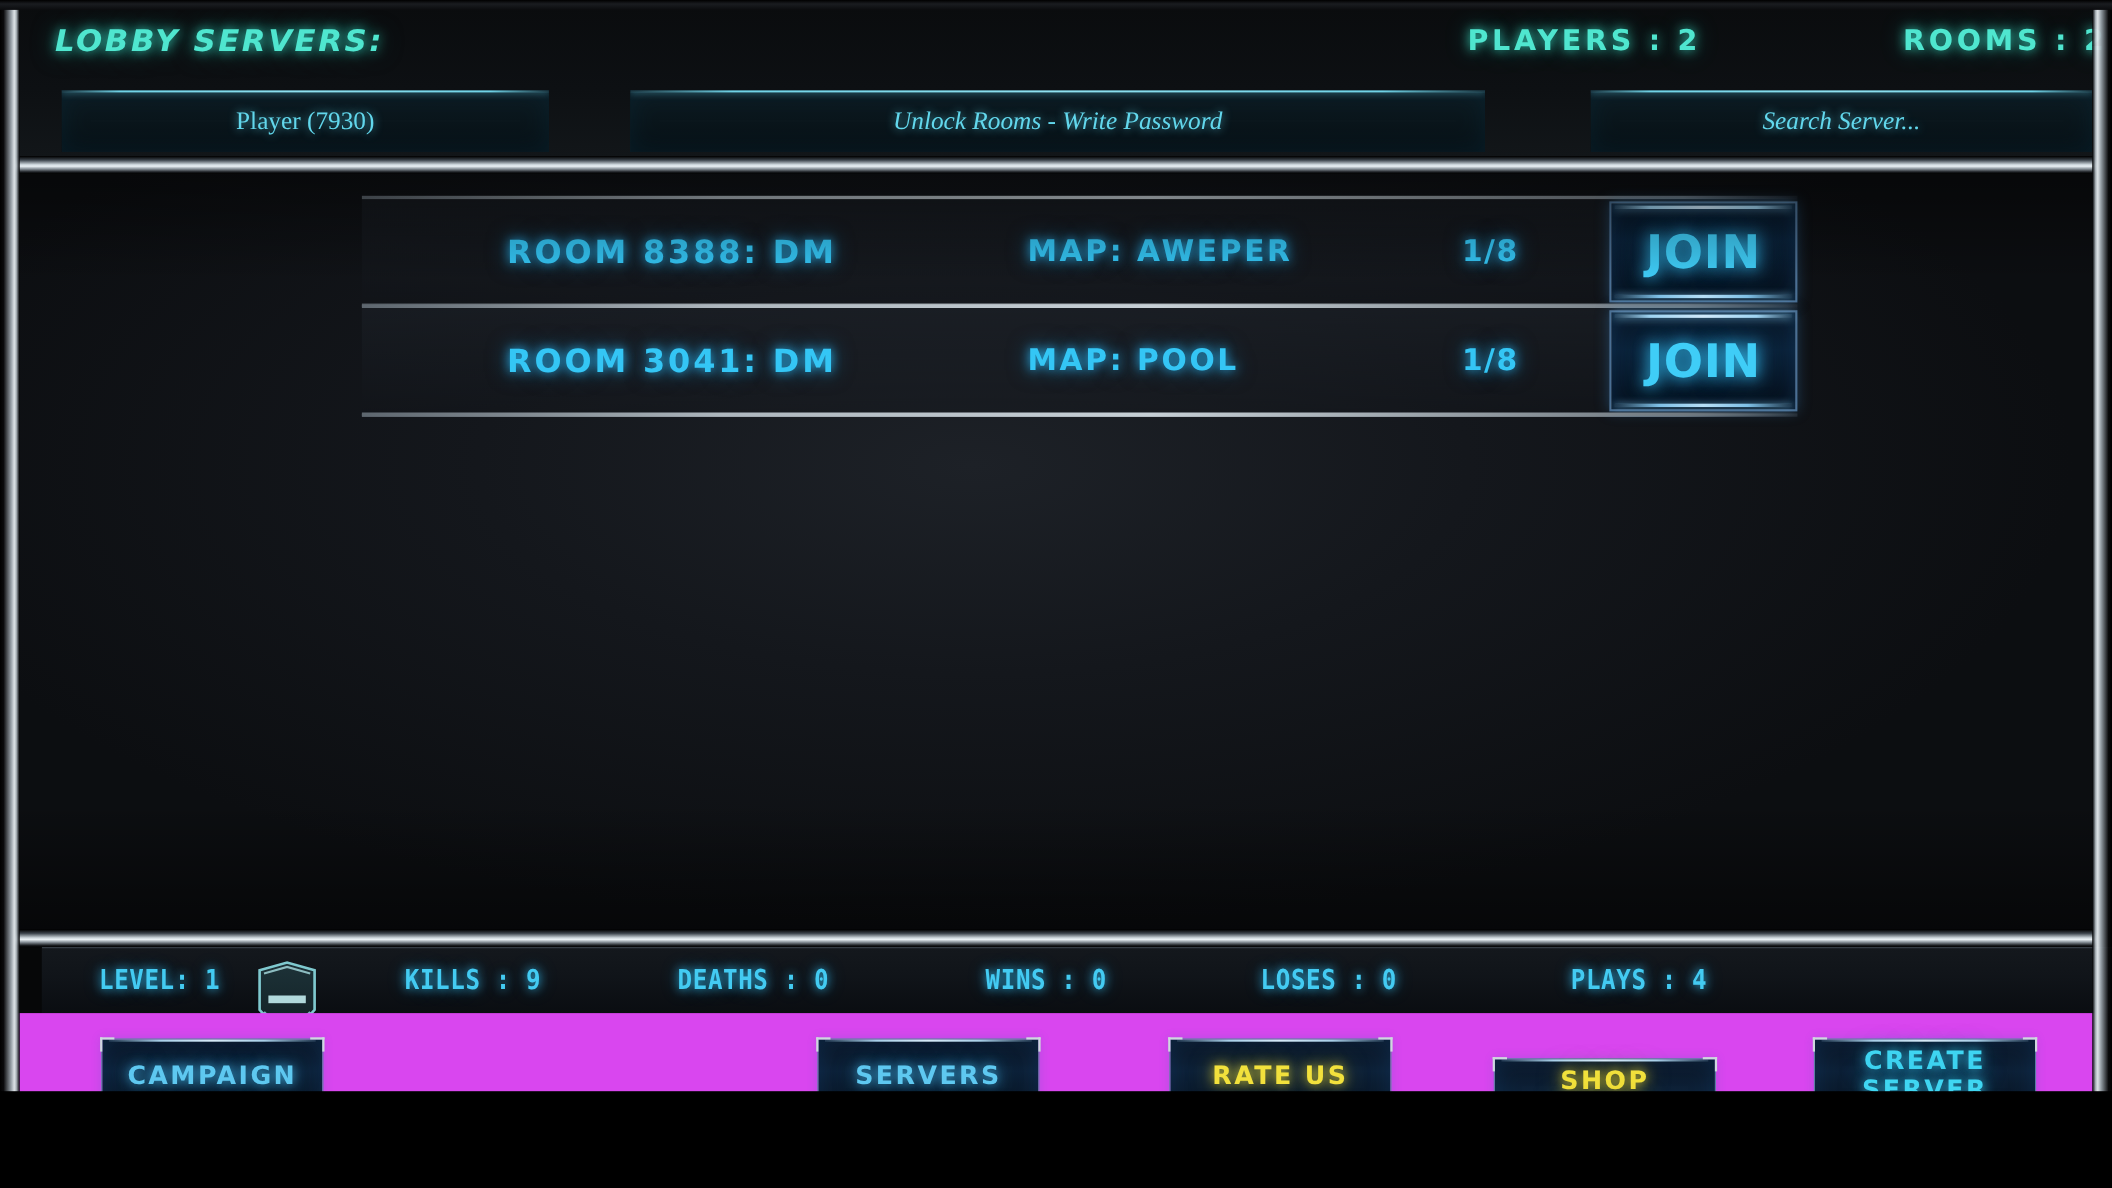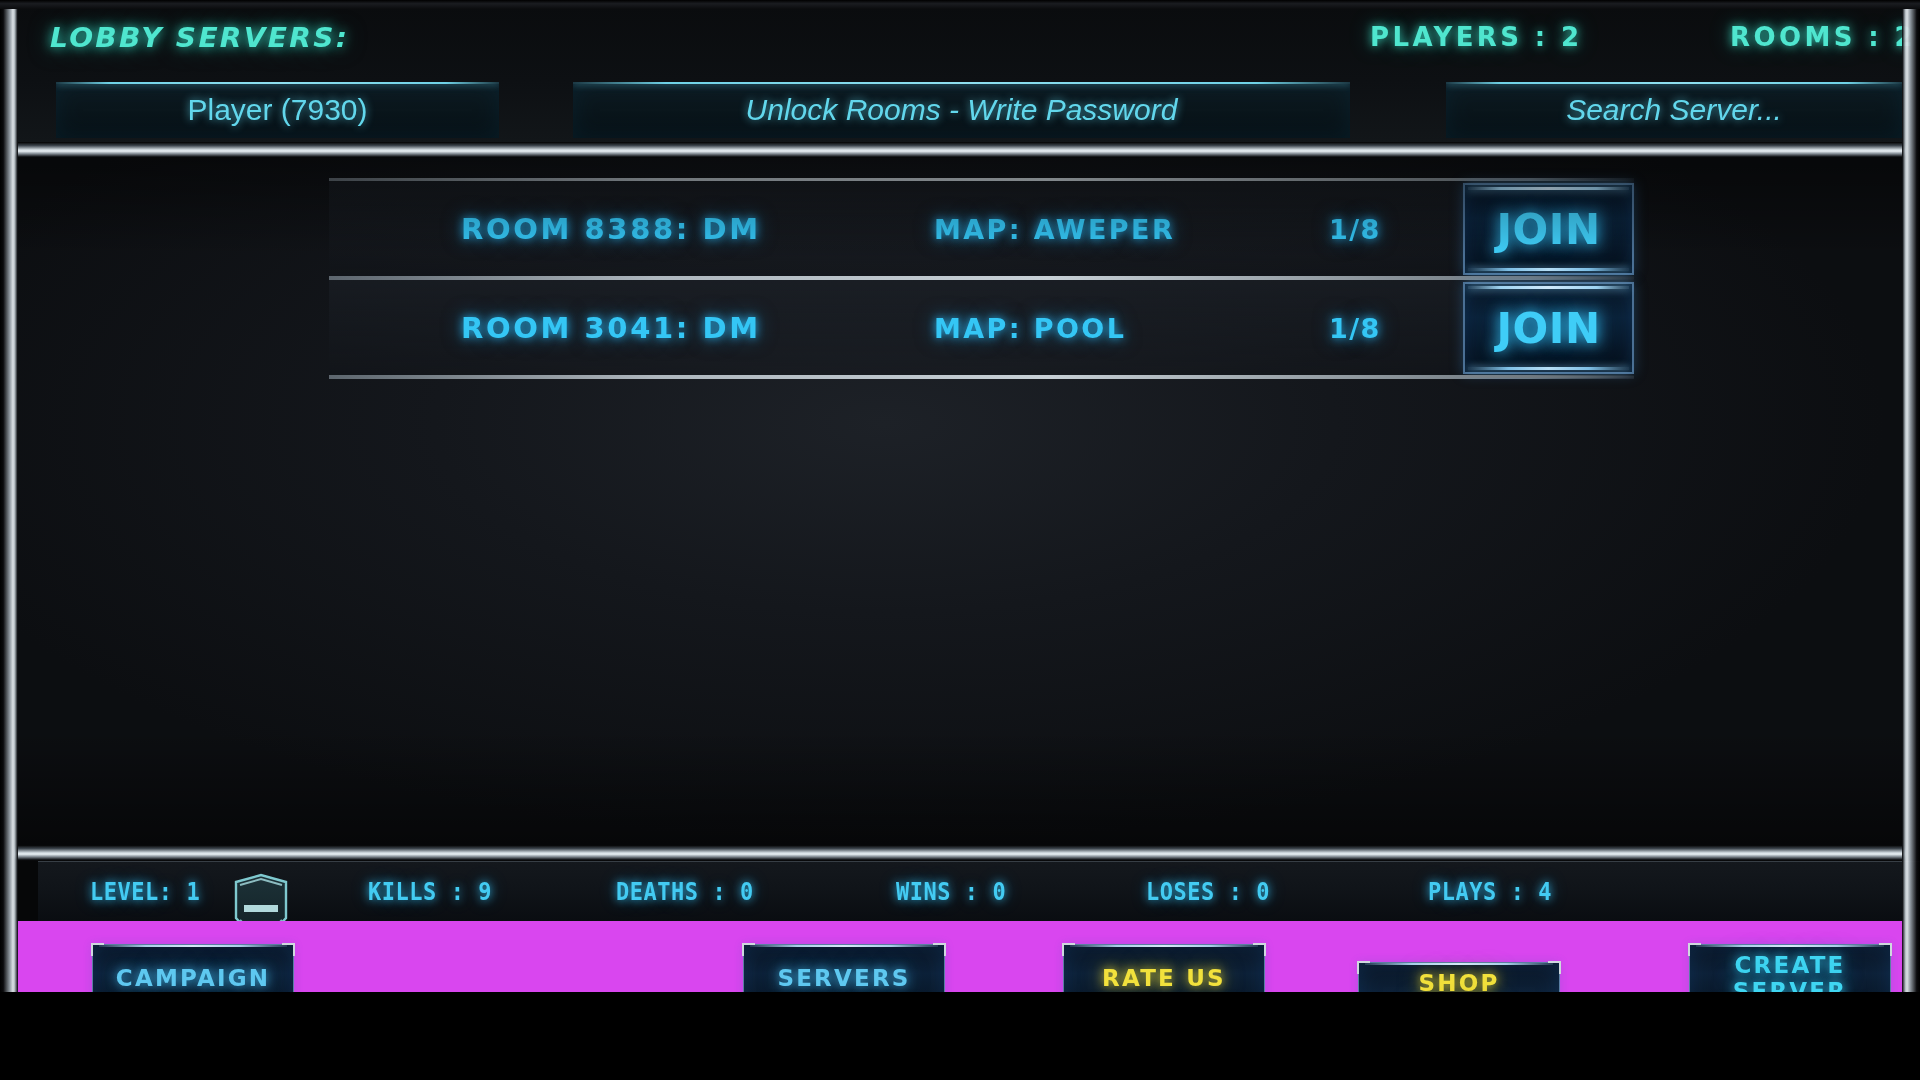--- a/index.html
+++ b/index.html
@@ -72,21 +72,21 @@
     position: absolute;
     top: 16px;
     font-size: 26px;
     font-weight: bold;
     letter-spacing: 3.4px;
     color: #4fe6cf;
     text-shadow: 0 0 10px rgba(60,230,205,.85), 0 0 22px rgba(40,200,180,.45);
     font-family: "DejaVu Sans", sans-serif;
     white-space: nowrap;
   }
-  #stat-players { left: 1356px; }
+  #stat-players { left: 1320px; }
   #stat-rooms   { left: 1716px; }
 
   
   .field {
     position: absolute;
     top: 76px;
     height: 56px;
     background: linear-gradient(to bottom, #0d1b22 0%, #0a161c 50%, #071015 100%);
     border: none;
     box-shadow: inset 0 0 22px rgba(10,40,55,.55);
@@ -98,24 +98,24 @@
     left: 0; right: 0; top: 0;
     height: 2px;
     background: linear-gradient(to right, rgba(120,200,220,.15), #6fd2e6 12%, #8fe0ef 50%, #6fd2e6 88%, rgba(120,200,220,.15));
     box-shadow: 0 0 7px rgba(110,210,235,.75);
   }
   .field-text {
     position: absolute;
     left: 0; right: 0; top: 50%;
     transform: translateY(-50%);
     text-align: center;
-    font-size: 30px;
+    font-size: 23px;
     color: #62d7ec;
     text-shadow: 0 0 9px rgba(90,210,235,.8);
-    font-family: Liberation Sans, sans-serif;
+    font-family: Liberation Serif, serif;
   }
   .field-text.italic { font-style: italic; }
 
   #field-player   { left: 42px;   width: 443px; }
   #field-password { left: 559px;  width: 777px; }
   #field-search   { left = 0; left: 1432px; width: 456px; }
 
   
   #header-rule {
     position: absolute;
@@ -324,21 +324,21 @@
   .nav-label.blue   { color: #5ec8f0; text-shadow: 0 0 11px rgba(70,190,240,.9), 0 0 22px rgba(40,140,200,.5); }
   .nav-label.teal   { color: #46e3c9; text-shadow: 0 0 11px rgba(60,225,200,.9), 0 0 22px rgba(35,180,160,.5); }
   .nav-label.yellow { color: #f2e13c; text-shadow: 0 0 11px rgba(240,225,55,.9), 0 0 22px rgba(200,180,30,.5); }
   .nav-label.cyan   { color: #3fd6f2; text-shadow: 0 0 11px rgba(60,210,245,.9), 0 0 22px rgba(35,160,210,.5); }
 
   #nav-campaign { left: 76px; }
   #nav-weapons  { left: 416px; }
   #nav-servers  { left: 727px; }
   #nav-rateus   { left: 1047px; }
   #nav-shop     { left: 1342px; margin-top: 18px; }
-  #nav-create   { left: 1633px; margin-left: 40px; }
+  #nav-create   { left: 1633px; }
 </style>
 </head>
 <body>
 
 <div id="screen">
 
   <div id="header">
 
     <div class="header-title">LOBBY SERVERS:</div>
 

